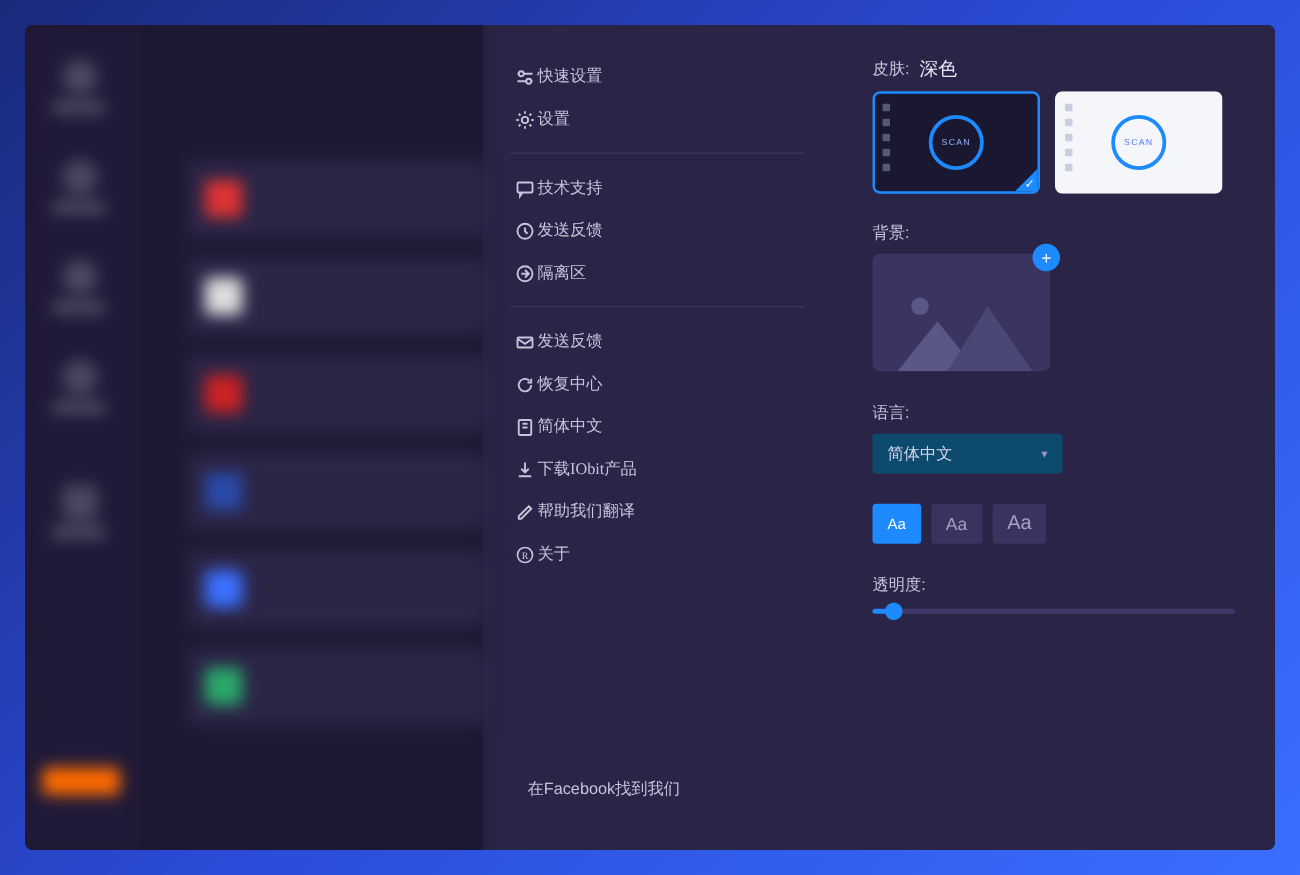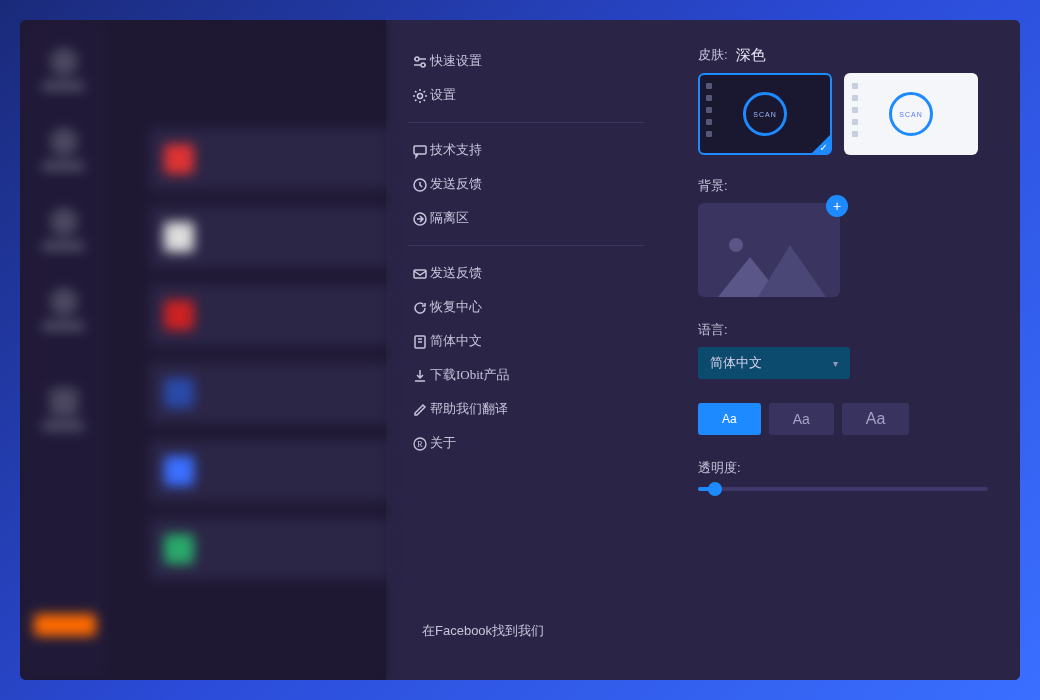--- a/index.html
+++ b/index.html
@@ -133,21 +133,21 @@
 .dropdown {
   width:152px; height:32px;
   background:#0c4a6e; border-radius:3px;
   display:flex; align-items:center; justify-content:space-between;
   padding: 0 12px; font-size:13px; color:#d8d4ec;
   margin-bottom:24px; cursor:pointer;
 }
 .dropdown .caret { font-size:10px; color:#9a94c0; }
 .font-sizes { display:flex; gap:8px; margin-bottom:24px; }
 .fs-btn {
-  height:32px; padding:0 24px;
+  height:32px; padding:0 12px;
   background:#393360; border-radius:3px;
   display:flex; align-items:center; justify-content:center;
   color:#a6a0c6; cursor:pointer;
 }
 .fs-btn.active { background:#1d8bff; color:#fff; }
 .fs-btn:nth-child(1){ font-size:12px; }
 .fs-btn:nth-child(2){ font-size:14px; }
 .fs-btn:nth-child(3){ font-size:16px; }
 .slider-track {
   width: 290px; height:4px; background:#3d3868; border-radius:2px; position:relative; margin-top:10px;

